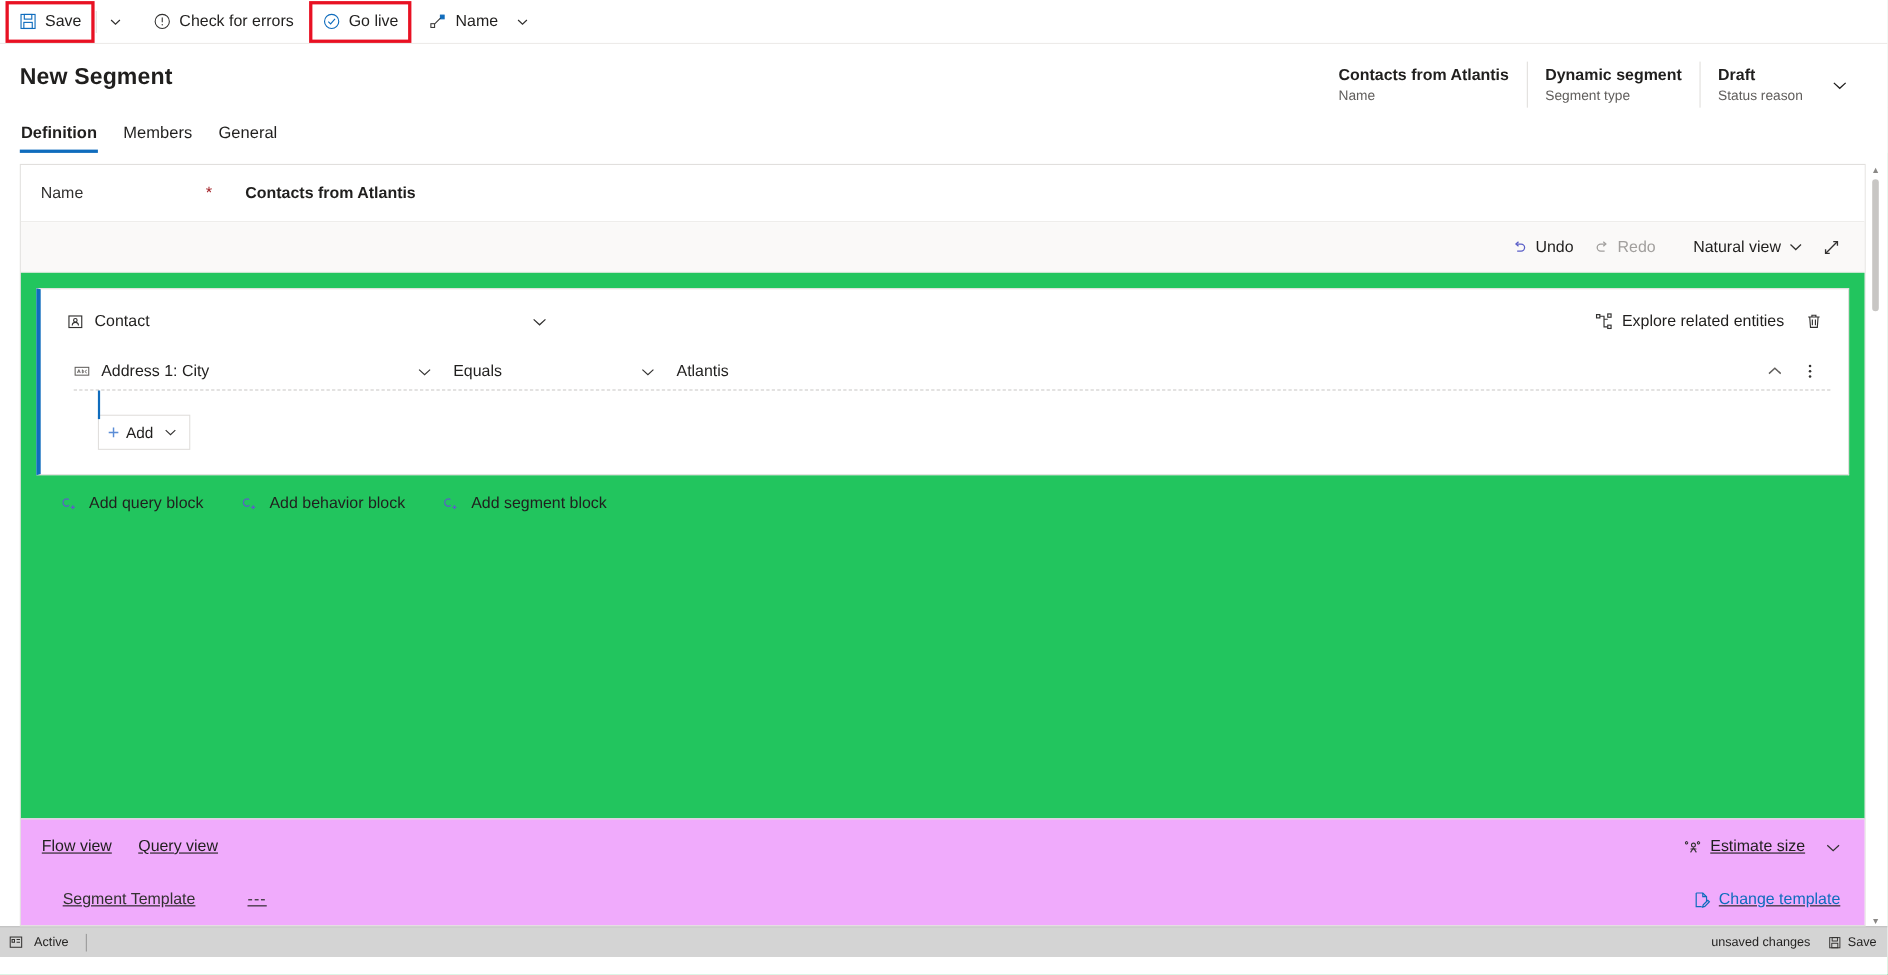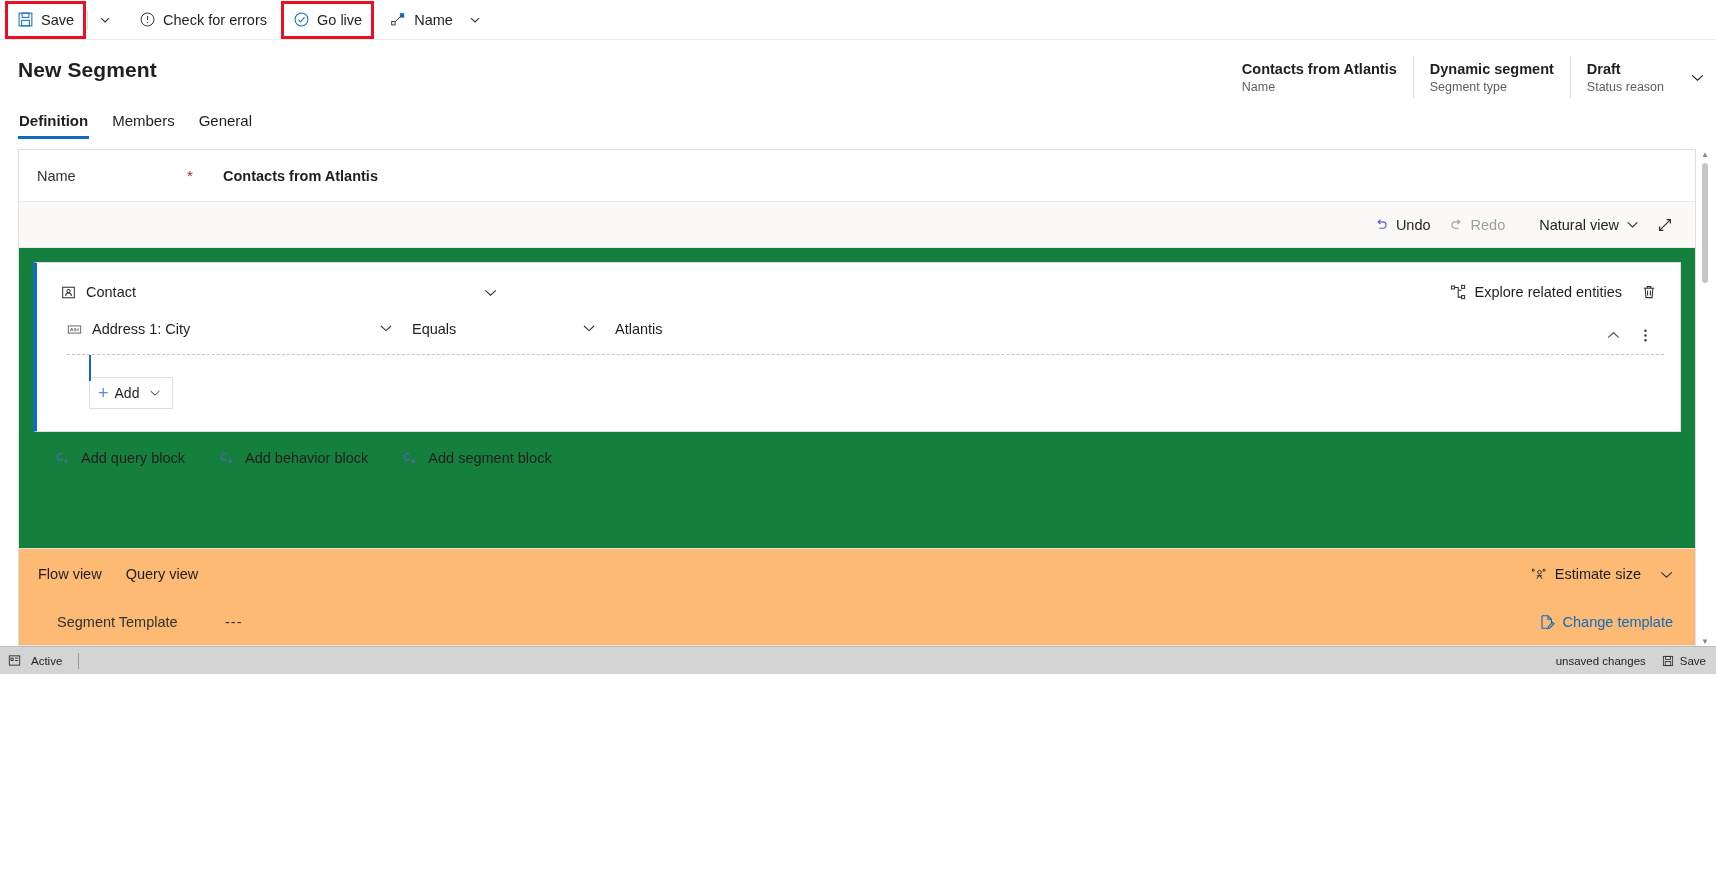--- a/index.html
+++ b/index.html
@@ -6,21 +6,21 @@
   html, body {
     margin: 0; padding: 0;
     width: 1716px; height: 886px;
     background: #ffffff;
     font-family: "Liberation Sans", sans-serif;
     color: #201f1e;
     overflow: hidden;
   }
   .app {
     position: relative;
-    width: 1716px; height: 674px;
+    width: 1716px; height: 870px;
     display: flex; flex-direction: column;
     background: #ffffff;
   }
 
   
   .commandbar {
     height: 40px;
     flex: 0 0 40px;
     display: flex;
     align-items: center;
@@ -45,21 +45,21 @@
   }
   .cmd-sep {
     width: 1px; height: 20px; background: #e1dfdd; margin: 0 4px;
   }
   .ic { display: inline-flex; align-items: center; justify-content: center; }
 
   
   .pagehead {
     flex: 0 0 auto;
     display: flex; align-items: flex-start;
-    padding: 14px 2px 0 18px;
+    padding: 14px 27px 0 18px;
     background: #ffffff;
   }
   .page-title {
     font-size: 21px; font-weight: 600; color: #201f1e;
     letter-spacing: 0.1px;
     padding-top: 4px;
   }
   .head-right {
     margin-left: auto;
     display: flex; align-items: stretch;
@@ -138,21 +138,21 @@
     display: flex; align-items: center; gap: 7px;
     height: 30px; padding: 0 8px;
     font-size: 14.5px; color: #201f1e; cursor: pointer;
     white-space: nowrap;
   }
   .tb-item.disabled { color: #a19f9d; cursor: default; }
 
   
   .canvas {
     flex: 1 1 auto;
-    background: #15803d;
+    background: #22c55e;
     padding: 14px 14px 0 14px;
     min-height: 0;
     overflow: hidden;
   }
   .block {
     background: #ffffff;
     border: 1px solid #e1dfdd;
     border-left: 4px solid #0f6cbd;
     padding: 14px 0 22px 0;
     position: relative;
@@ -181,21 +181,21 @@
   }
   .icon-btn {
     width: 30px; height: 28px;
     display: flex; align-items: center; justify-content: center;
     cursor: pointer; color: #323130;
   }
 
   
   .cond {
     margin: 14px 16px 0 30px;
-    display: flex; align-items: flex-start;
+    display: flex; align-items: center;
     height: 34px;
     border-bottom: 1px dashed #c8c6c4;
     position: relative;
   }
   .cond-attr {
     display: flex; align-items: center; gap: 10px;
     width: 305px; font-size: 14.5px; color: #201f1e;
   }
   .cond-chev {
     width: 28px; display: flex; align-items: center; justify-content: center;
@@ -228,21 +228,22 @@
   .bl {
     display: flex; align-items: center; gap: 10px;
     font-size: 14.5px; color: #201f1e; cursor: pointer;
     padding: 4px 4px;
   }
 
   
   .bottompanel {
     flex: 0 0 auto;
     border-top: 1px solid #e1dfdd;
-    background: #fdba74;
+    background: #f0abfc;
+    text-decoration: underline;
   }
   .bp-row1 {
     display: flex; align-items: center;
     height: 50px; padding: 0 14px 0 18px;
   }
   .bp-tabs { display: flex; align-items: center; gap: 22px; }
   .bp-tab { font-size: 14.5px; color: #201f1e; cursor: pointer; padding: 4px 1px; }
   .bp-row1 .right { margin-left: auto; display: flex; align-items: center; gap: 2px; }
   .bp-row2 {
     display: flex; align-items: center;

